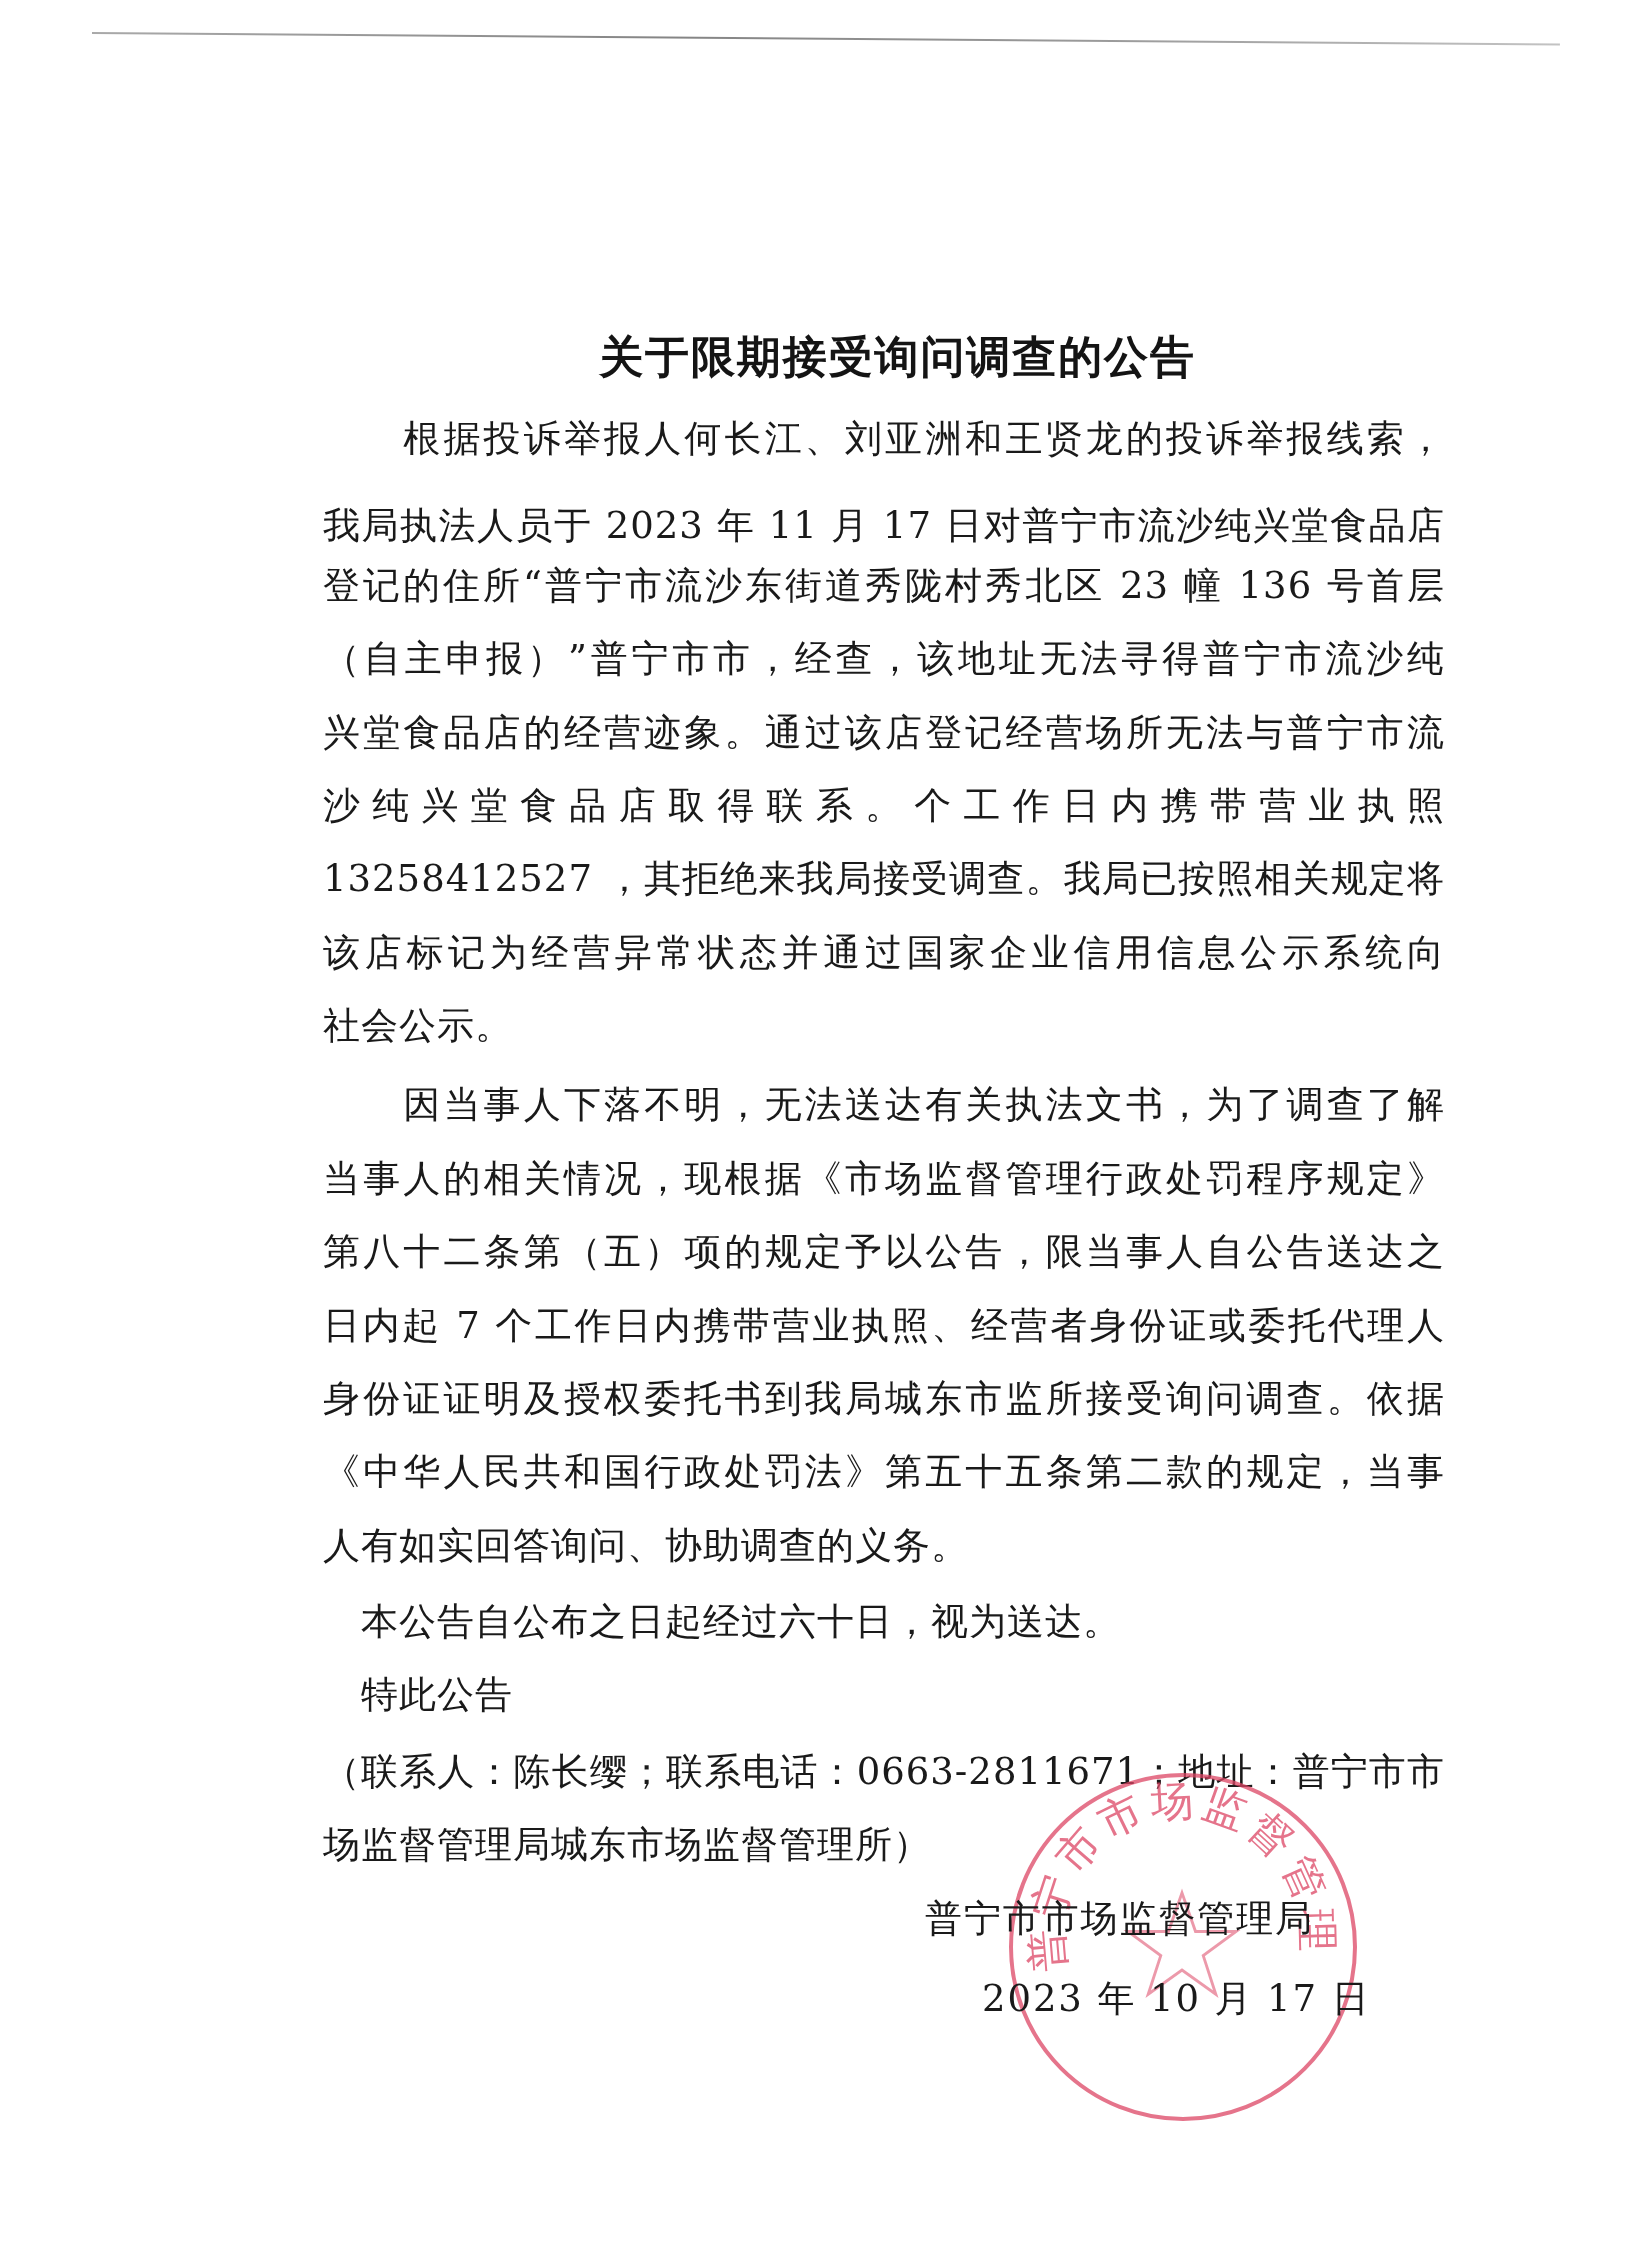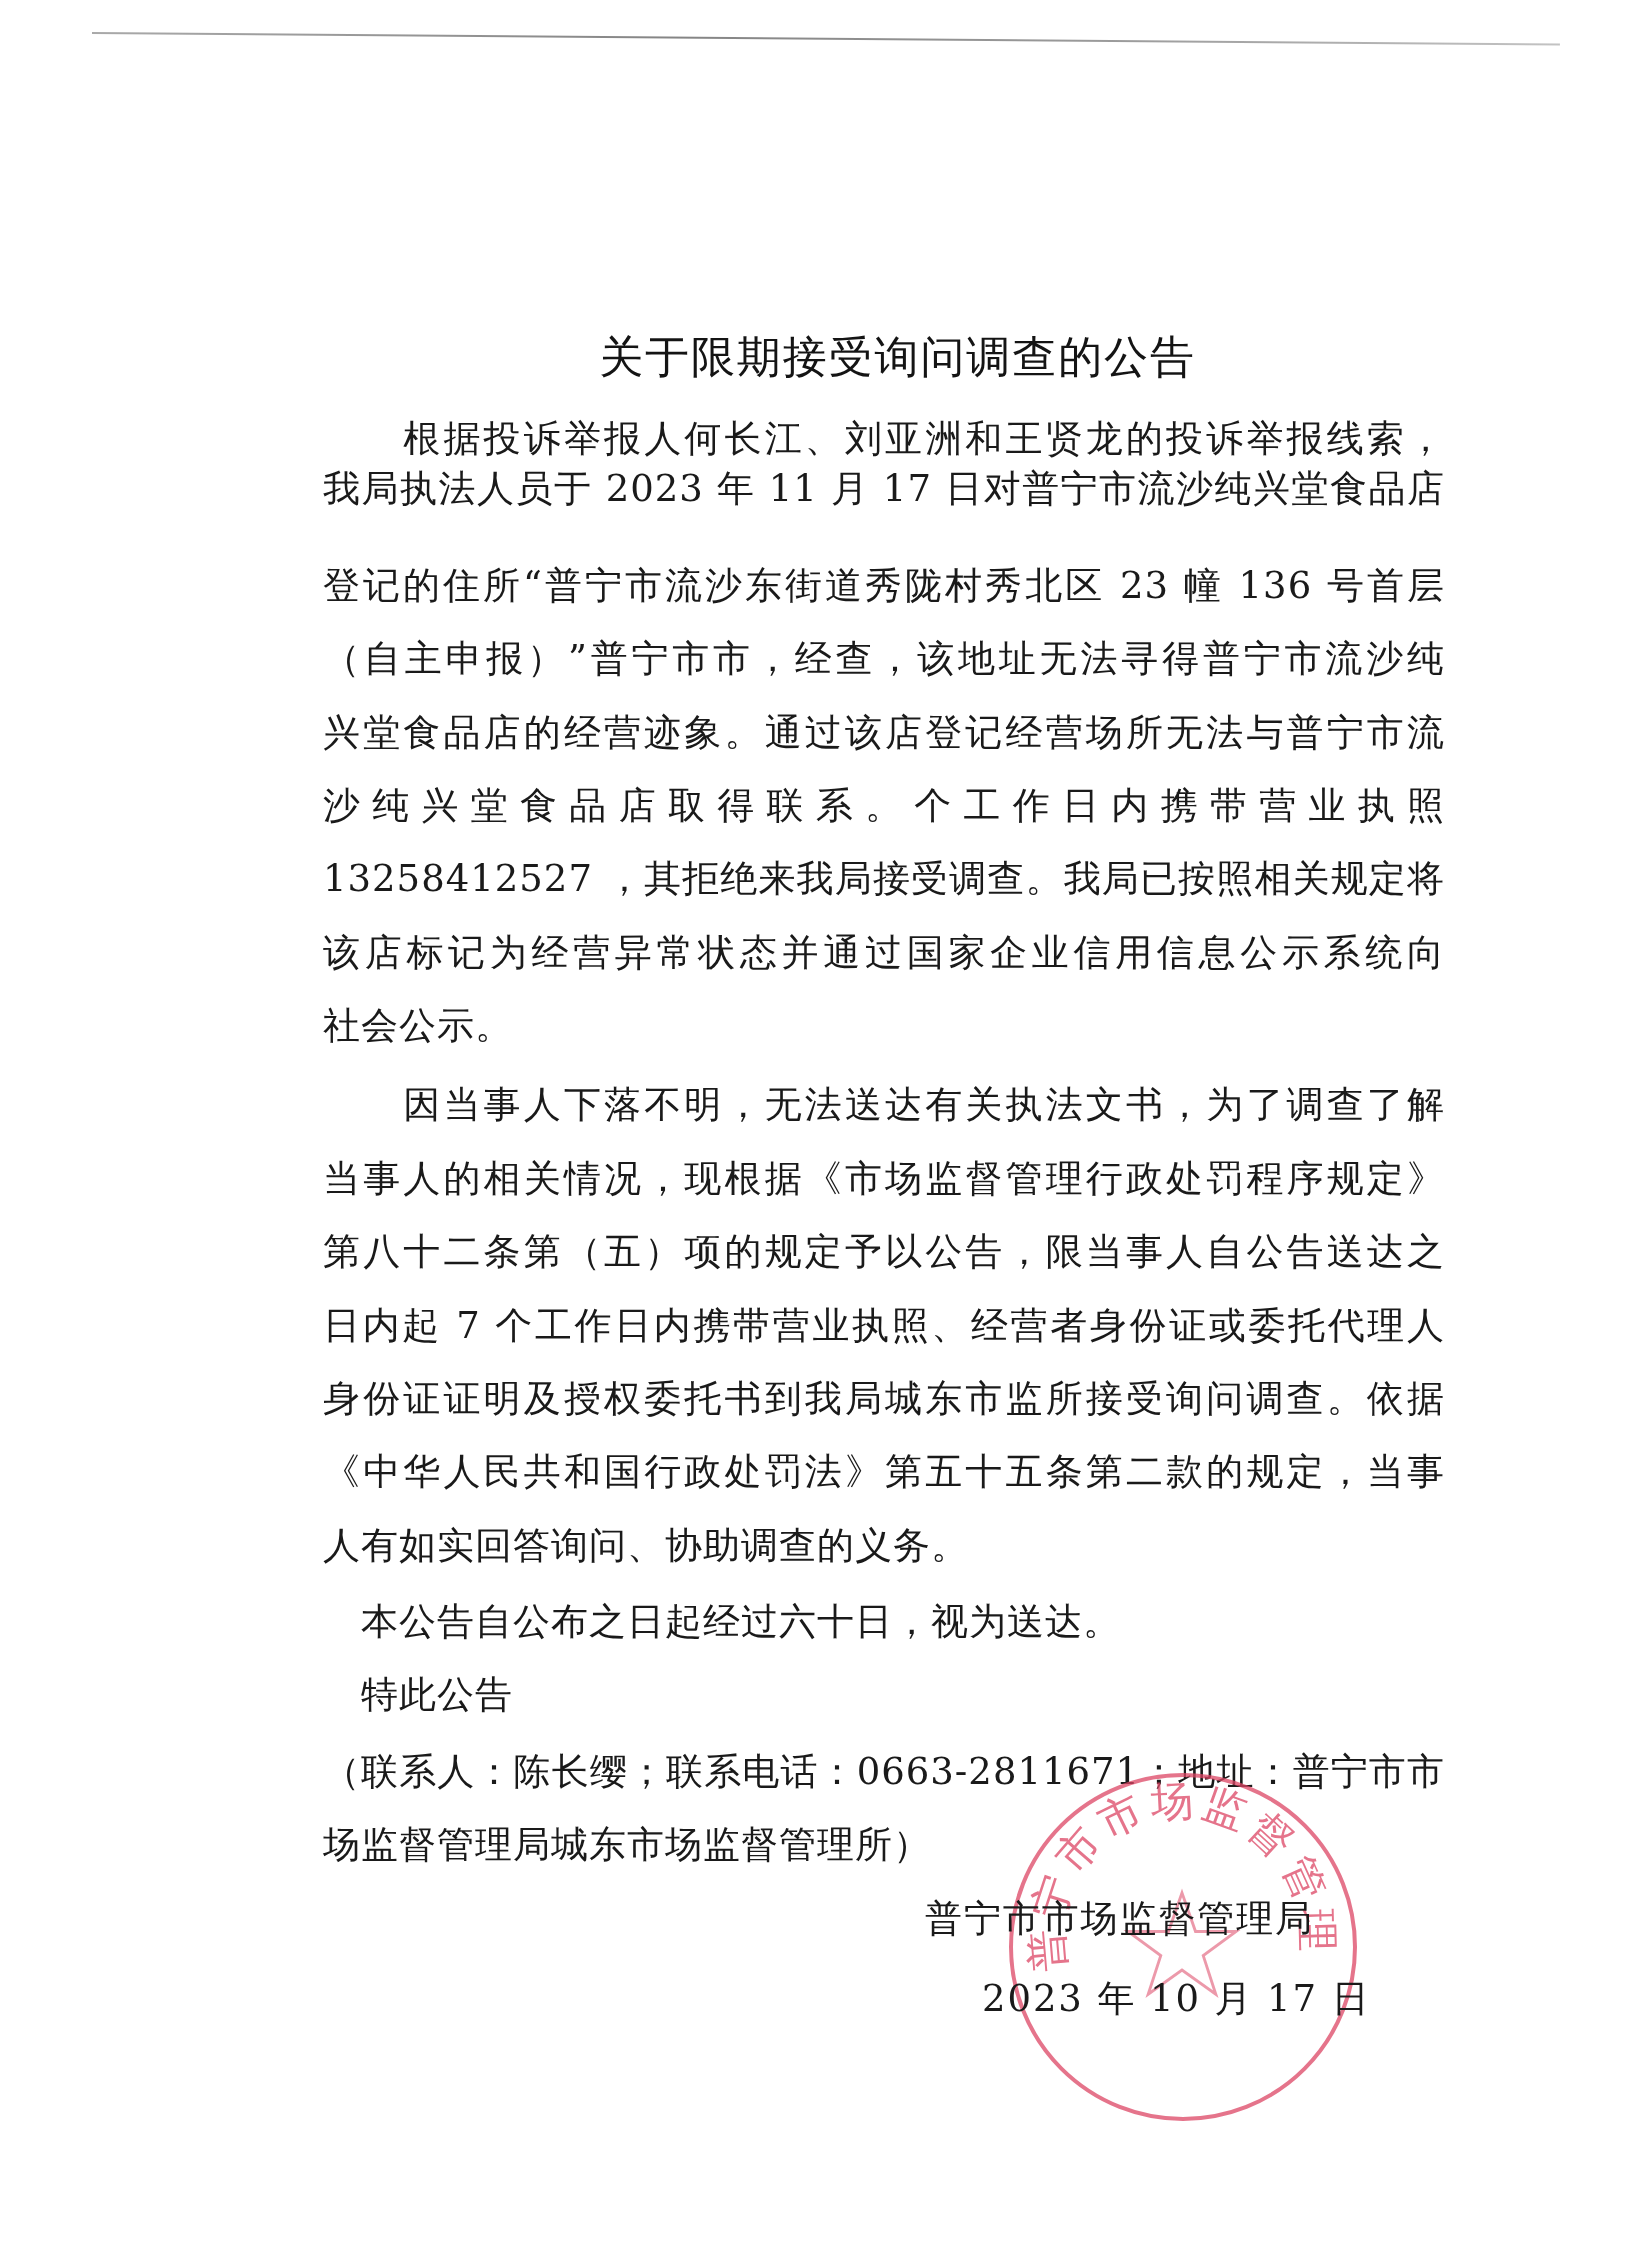--- a/index.html
+++ b/index.html
@@ -7,21 +7,21 @@
     width: 1641px; height: 2257px; background: #ffffff; position: relative; overflow: hidden;
     font-family: "DejaVu Serif", "Liberation Serif", serif; color: #1a1a1a;
   }
   .scan-rule {
     position: absolute; left: 92px; top: 32px; width: 1468px; height: 1.9px;
     background: linear-gradient(90deg, #9a9a9a, #6f6f6f 40%, #8a8a8a 70%, #b8b8b8);
     transform: rotate(0.45deg); transform-origin: left center; opacity: 0.85;
   }
   .title {
     position: absolute; left: 0; width: 1641px; top: 328px; text-align: center;
-    font-family: "DejaVu Sans", "Liberation Sans", sans-serif; font-weight: normal;
+    font-family: "DejaVu Sans", "Liberation Sans", sans-serif; font-weight: bold;
     font-size: 44px; letter-spacing: 1.9px; color: #141414; padding-left: 154px; box-sizing: border-box;
   }
   .line {
     position: absolute; left: 323px; width: 1122px; font-size: 37px; line-height: 48px;
     white-space: nowrap; text-align: justify; text-align-last: justify; letter-spacing: 1px;
   }
   .line.last { text-align-last: left; font-family: Liberation Serif, serif; }
   .stamp {
     position: absolute; left: 1009px; top: 1773px; width: 348px; height: 348px;
     border-radius: 50%; border: 4.8px solid rgba(220, 70, 100, 0.75); box-sizing: border-box;
@@ -31,21 +31,21 @@
   .sig { position: absolute; font-size: 37px; line-height: 48px; white-space: nowrap; letter-spacing: 1.9px; }
 </style>
 </head>
 <body>
 
 <div class="scan-rule"></div>
 
 <div class="title">关于限期接受询问调查的公告</div>
 
 <div class="line" style="top:415px">　　根据投诉举报人何长江、刘亚洲和王贤龙的投诉举报线索，</div>
-<div class="line" style="top:465px">我局执法人员于 2023 年 11 月 17 日对普宁市流沙纯兴堂食品店</div>
+<div class="line" style="top:502px">我局执法人员于 2023 年 11 月 17 日对普宁市流沙纯兴堂食品店</div>
 <div class="line" style="top:562px">登记的住所“普宁市流沙东街道秀陇村秀北区 23 幢 136 号首层</div>
 <div class="line" style="top:635px">（自主申报）”普宁市市，经查，该地址无法寻得普宁市流沙纯</div>
 <div class="line" style="top:709px">兴堂食品店的经营迹象。通过该店登记经营场所无法与普宁市流</div>
 <div class="line" style="top:782px">沙纯兴堂食品店取得联系。个工作日内携带营业执照</div>
 <div class="line" style="top:855px">13258412527 ，其拒绝来我局接受调查。我局已按照相关规定将</div>
 <div class="line" style="top:929px">该店标记为经营异常状态并通过国家企业信用信息公示系统向</div>
 <div class="line last" style="top:1002px">社会公示。</div>
 
 <div class="line" style="top:1081px">　　因当事人下落不明，无法送达有关执法文书，为了调查了解</div>
 <div class="line" style="top:1155px">当事人的相关情况，现根据《市场监督管理行政处罚程序规定》</div>

